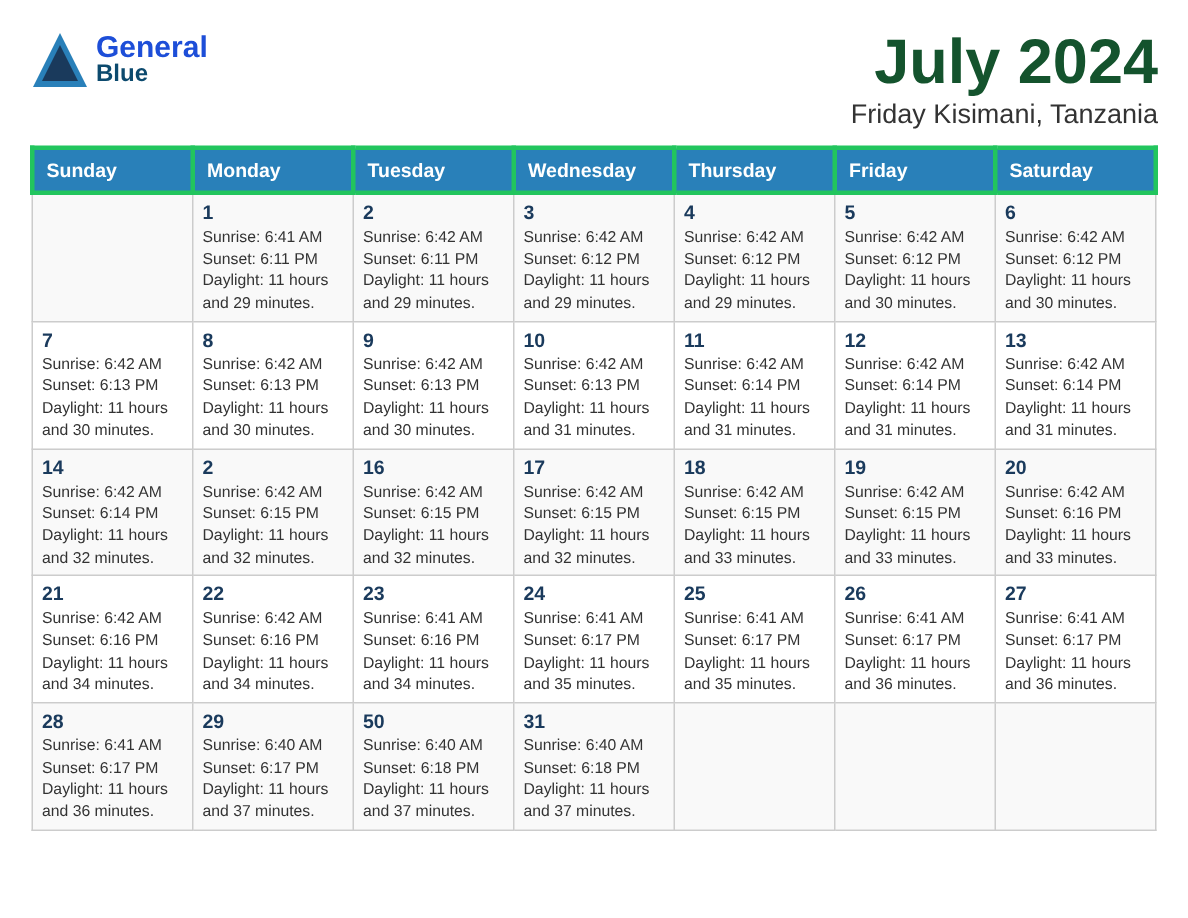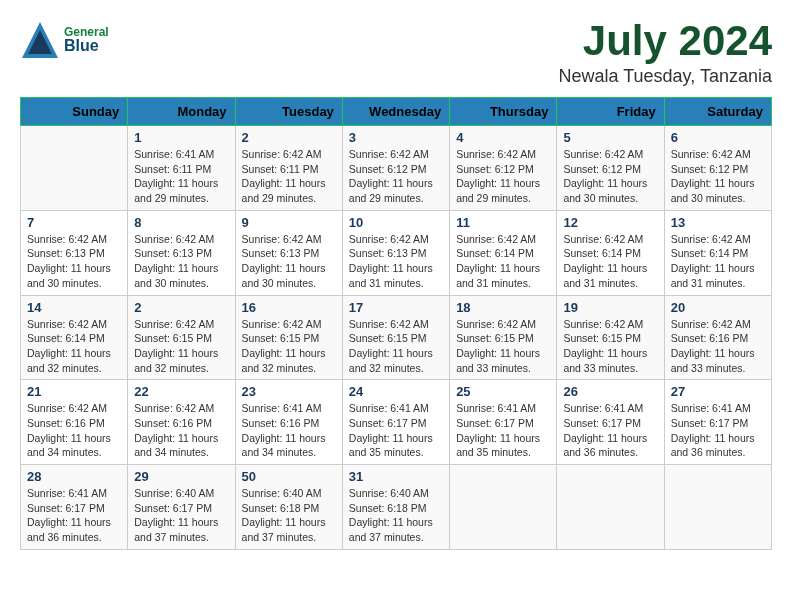--- a/index.html
+++ b/index.html
@@ -26,21 +26,21 @@
     .logo-icon {
       width: 40px;
       height: 40px;
       margin-right: 4px;
     }
     .logo-text {
       display: flex;
       flex-direction: column;
       line-height: 1;
     }
-    .logo-general { color: #15803d; font-size: 12px; }
+    .logo-general { color: #1d4ed8; font-size: 20px; }
     .logo-blue { color: #0c4a6e; font-size: 16px; }
     .title-block {
       text-align: right;
     }
     .month-title {
       font-size: 42px;
       font-weight: bold;
       color: #14532d;
       line-height: 1;
     }
@@ -49,26 +49,26 @@
       color: #333;
       margin-top: 4px;
     }
     table {
       width: 100%;
       border-collapse: collapse;
       font-size: 11px;
     }
     thead tr th {
       background-color: #2980b9;
-      color: #000000;
-      text-align: right;
+      color: #ffffff;
+      text-align: left;
       padding: 6px 8px;
       font-size: 13px;
       font-weight: bold;
-      border: 1px solid #22c55e;
+      border: 3px solid #22c55e;
     }
     tbody tr td {
       border: 1px solid #ccc;
       vertical-align: top;
       padding: 4px 6px;
       width: 14.28%;
       min-height: 70px;
     }
     tbody tr:nth-child(odd) td {
       background-color: #f9f9f9;
@@ -101,21 +101,21 @@
       <polygon points="20,2 38,38 2,38" fill="#2980b9"></polygon>
       <polygon points="20,10 32,34 8,34" fill="#1a3a5c"></polygon>
     </svg>
     <div class="logo-text">
       <span class="logo-general">General</span>
       <span class="logo-blue">Blue</span>
     </div>
   </div>
   <div class="title-block">
     <div class="month-title">July 2024</div>
-    <div class="location-title">Newala Tuesday, Tanzania</div>
+    <div class="location-title">Friday Kisimani, Tanzania</div>
   </div>
 </div>
 
 <table>
   <thead>
     <tr id="header-row">
         <th>Sunday</th>
         <th>Monday</th>
         <th>Tuesday</th>
         <th>Wednesday</th>

